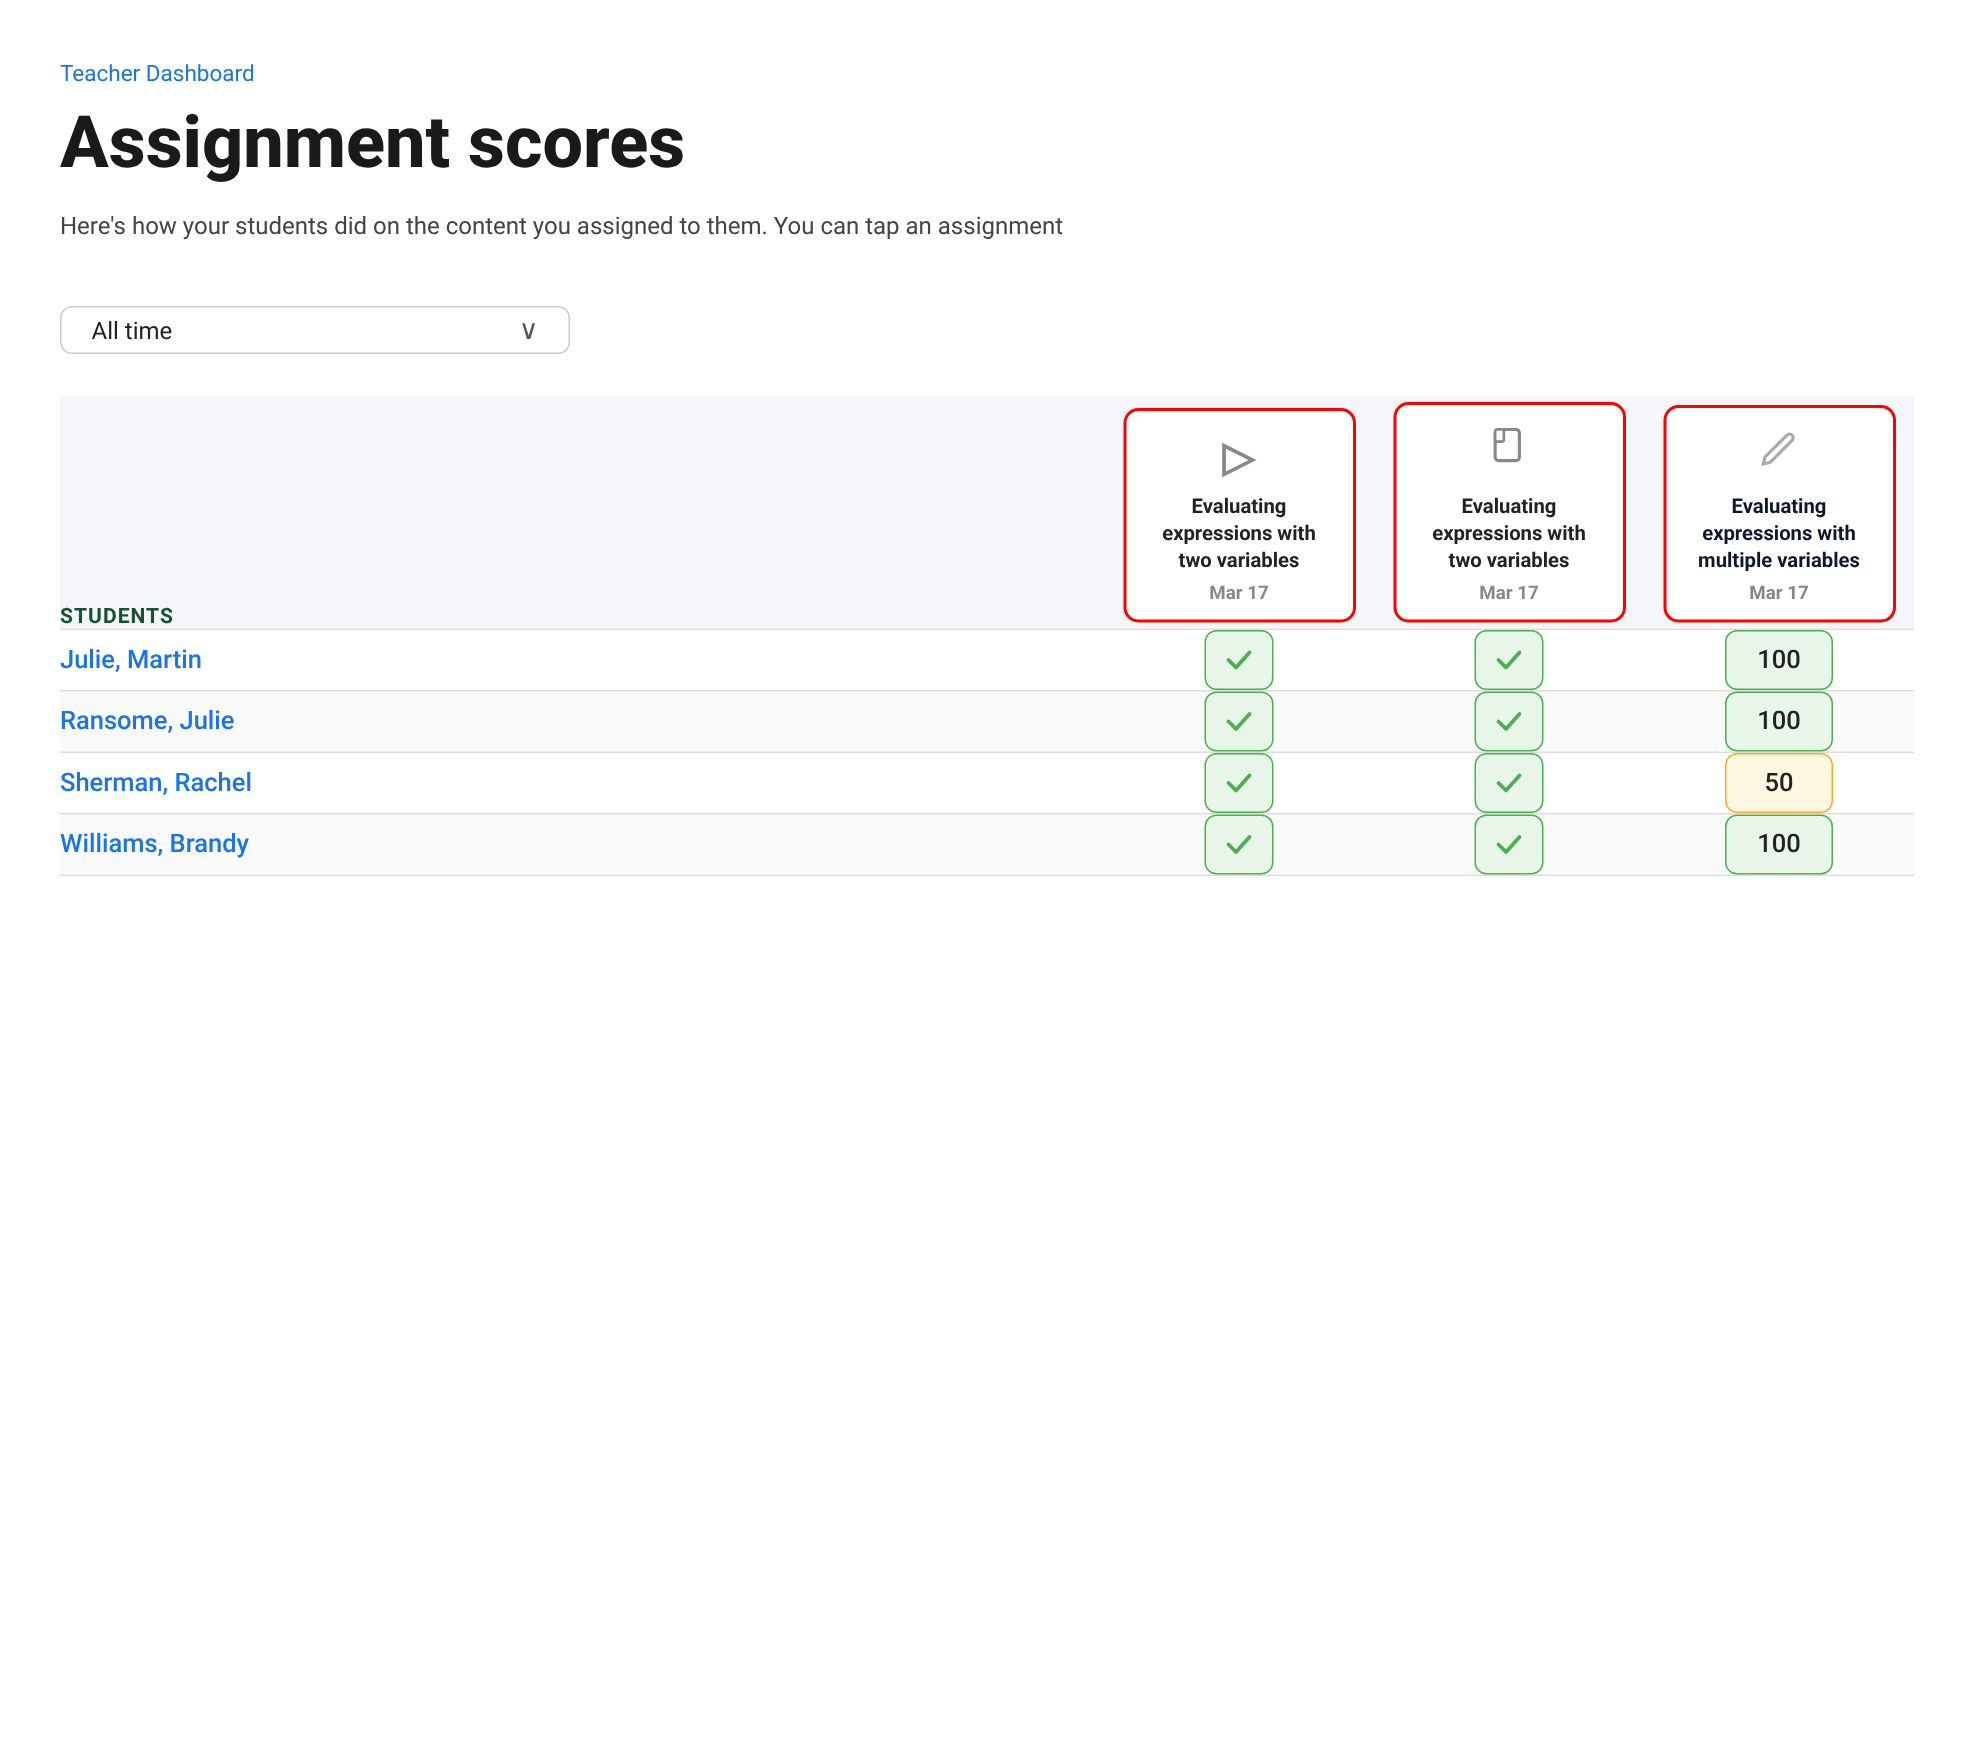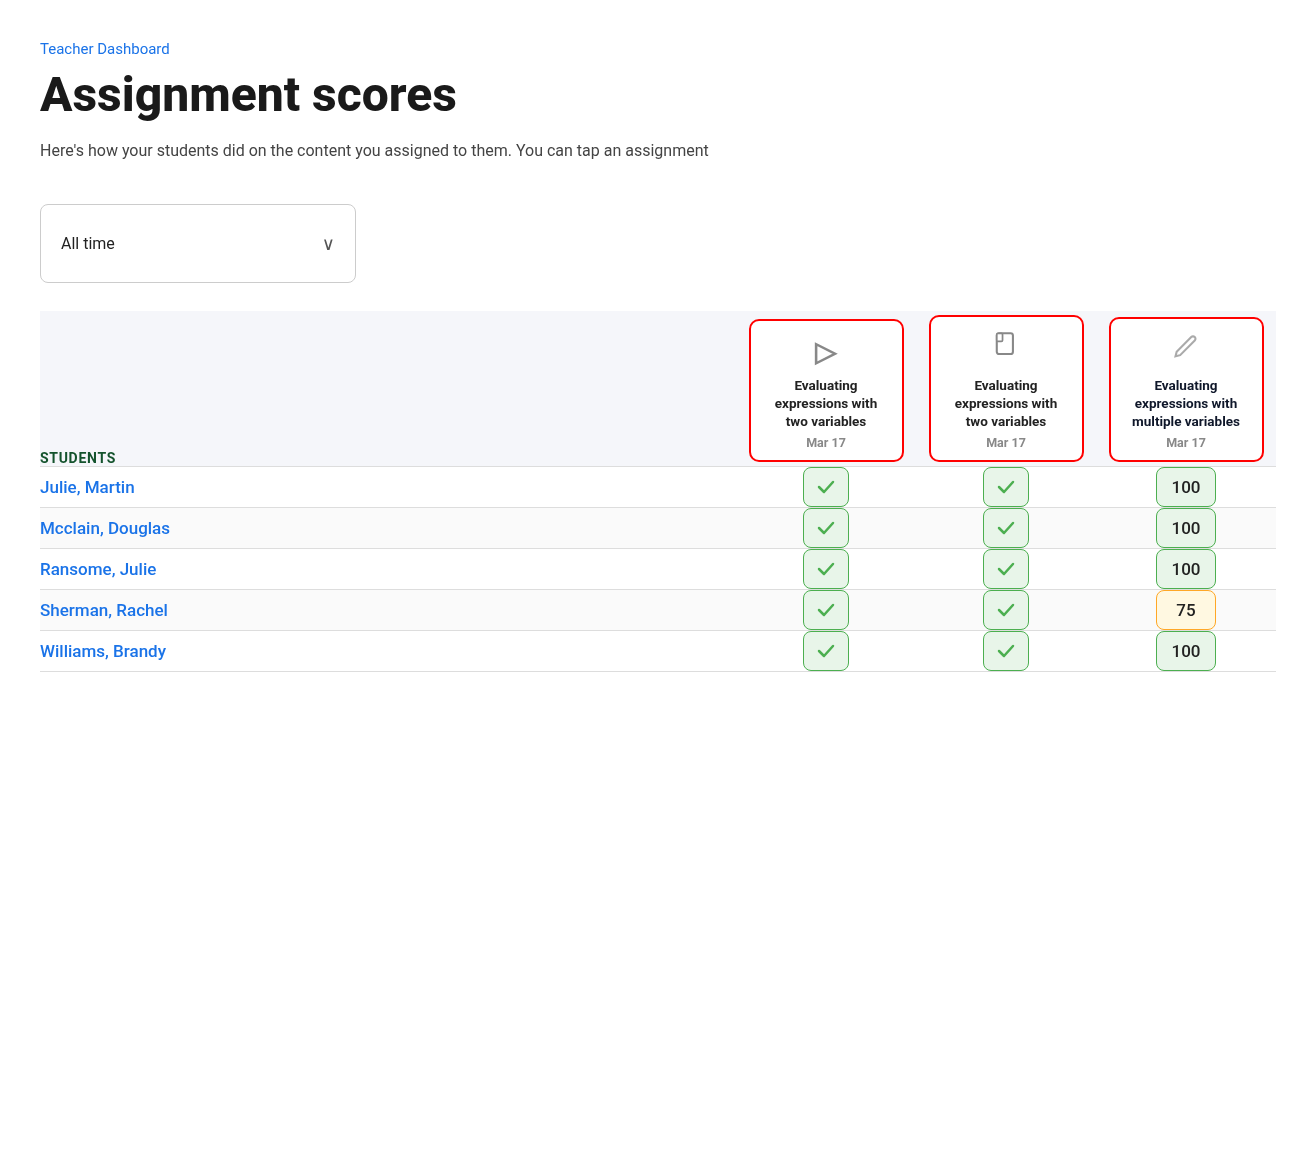--- a/index.html
+++ b/index.html
@@ -28,22 +28,22 @@
     }
     .filter-row {
       margin-bottom: 28px;
     }
     .filter-select {
       display: flex;
       align-items: center;
       justify-content: space-between;
       border: 1.5px solid #ccc;
       border-radius: 8px;
-      padding: 28px 20px;
-      width: 316px;
+      padding: 4px 20px;
+      width: 340px;
       font-size: 16px;
       color: #222;
       background: #fff;
       cursor: pointer;
     }
     .filter-select .chevron {
       font-size: 18px;
       color: #555;
     }
     .scores-table {
@@ -133,21 +133,21 @@
       height: 40px;
       color: #4caf50;
       font-size: 20px;
       font-weight: bold;
     }
     .score-badge {
       display: inline-flex;
       align-items: center;
       justify-content: center;
       border-radius: 8px;
-      width: 60px;
+      width: 72px;
       height: 40px;
       font-size: 17px;
       font-weight: 500;
       color: #222;
     }
     .score-badge.green {
       background: #e8f5e9;
       border: 1.5px solid #4caf50;
     }
     .score-badge.orange {
@@ -221,34 +221,20 @@
             </svg>
           </span></td>
         <td class="score-cell"><span class="check-badge">
             <svg width="22" height="22" viewBox="0 0 22 22" fill="none">
               <polyline points="4,11 9,16 18,6" stroke="#4caf50" stroke-width="2.5" stroke-linecap="round" stroke-linejoin="round" fill="none"></polyline>
             </svg>
           </span></td>
         <td class="score-cell"><span class="score-badge green">100</span></td>
       </tr>
       <tr class="data-row">
-        <td class="student-name-cell">Mcclain, Douglas</td>
-        <td class="score-cell"><span class="check-badge">
-            <svg width="22" height="22" viewBox="0 0 22 22" fill="none">
-              <polyline points="4,11 9,16 18,6" stroke="#4caf50" stroke-width="2.5" stroke-linecap="round" stroke-linejoin="round" fill="none"></polyline>
-            </svg>
-          </span></td>
-        <td class="score-cell"><span class="check-badge">
-            <svg width="22" height="22" viewBox="0 0 22 22" fill="none">
-              <polyline points="4,11 9,16 18,6" stroke="#4caf50" stroke-width="2.5" stroke-linecap="round" stroke-linejoin="round" fill="none"></polyline>
-            </svg>
-          </span></td>
-        <td class="score-cell"><span class="score-badge green">100</span></td>
-      </tr>
-      <tr class="data-row">
         <td class="student-name-cell">Ransome, Julie</td>
         <td class="score-cell"><span class="check-badge">
             <svg width="22" height="22" viewBox="0 0 22 22" fill="none">
               <polyline points="4,11 9,16 18,6" stroke="#4caf50" stroke-width="2.5" stroke-linecap="round" stroke-linejoin="round" fill="none"></polyline>
             </svg>
           </span></td>
         <td class="score-cell"><span class="check-badge">
             <svg width="22" height="22" viewBox="0 0 22 22" fill="none">
               <polyline points="4,11 9,16 18,6" stroke="#4caf50" stroke-width="2.5" stroke-linecap="round" stroke-linejoin="round" fill="none"></polyline>
             </svg>
@@ -260,21 +246,21 @@
         <td class="score-cell"><span class="check-badge">
             <svg width="22" height="22" viewBox="0 0 22 22" fill="none">
               <polyline points="4,11 9,16 18,6" stroke="#4caf50" stroke-width="2.5" stroke-linecap="round" stroke-linejoin="round" fill="none"></polyline>
             </svg>
           </span></td>
         <td class="score-cell"><span class="check-badge">
             <svg width="22" height="22" viewBox="0 0 22 22" fill="none">
               <polyline points="4,11 9,16 18,6" stroke="#4caf50" stroke-width="2.5" stroke-linecap="round" stroke-linejoin="round" fill="none"></polyline>
             </svg>
           </span></td>
-        <td class="score-cell"><span class="score-badge orange">75</span></td>
+        <td class="score-cell"><span class="score-badge orange">50</span></td>
       </tr>
       <tr class="data-row">
         <td class="student-name-cell">Williams, Brandy</td>
         <td class="score-cell"><span class="check-badge">
             <svg width="22" height="22" viewBox="0 0 22 22" fill="none">
               <polyline points="4,11 9,16 18,6" stroke="#4caf50" stroke-width="2.5" stroke-linecap="round" stroke-linejoin="round" fill="none"></polyline>
             </svg>
           </span></td>
         <td class="score-cell"><span class="check-badge">
             <svg width="22" height="22" viewBox="0 0 22 22" fill="none">

